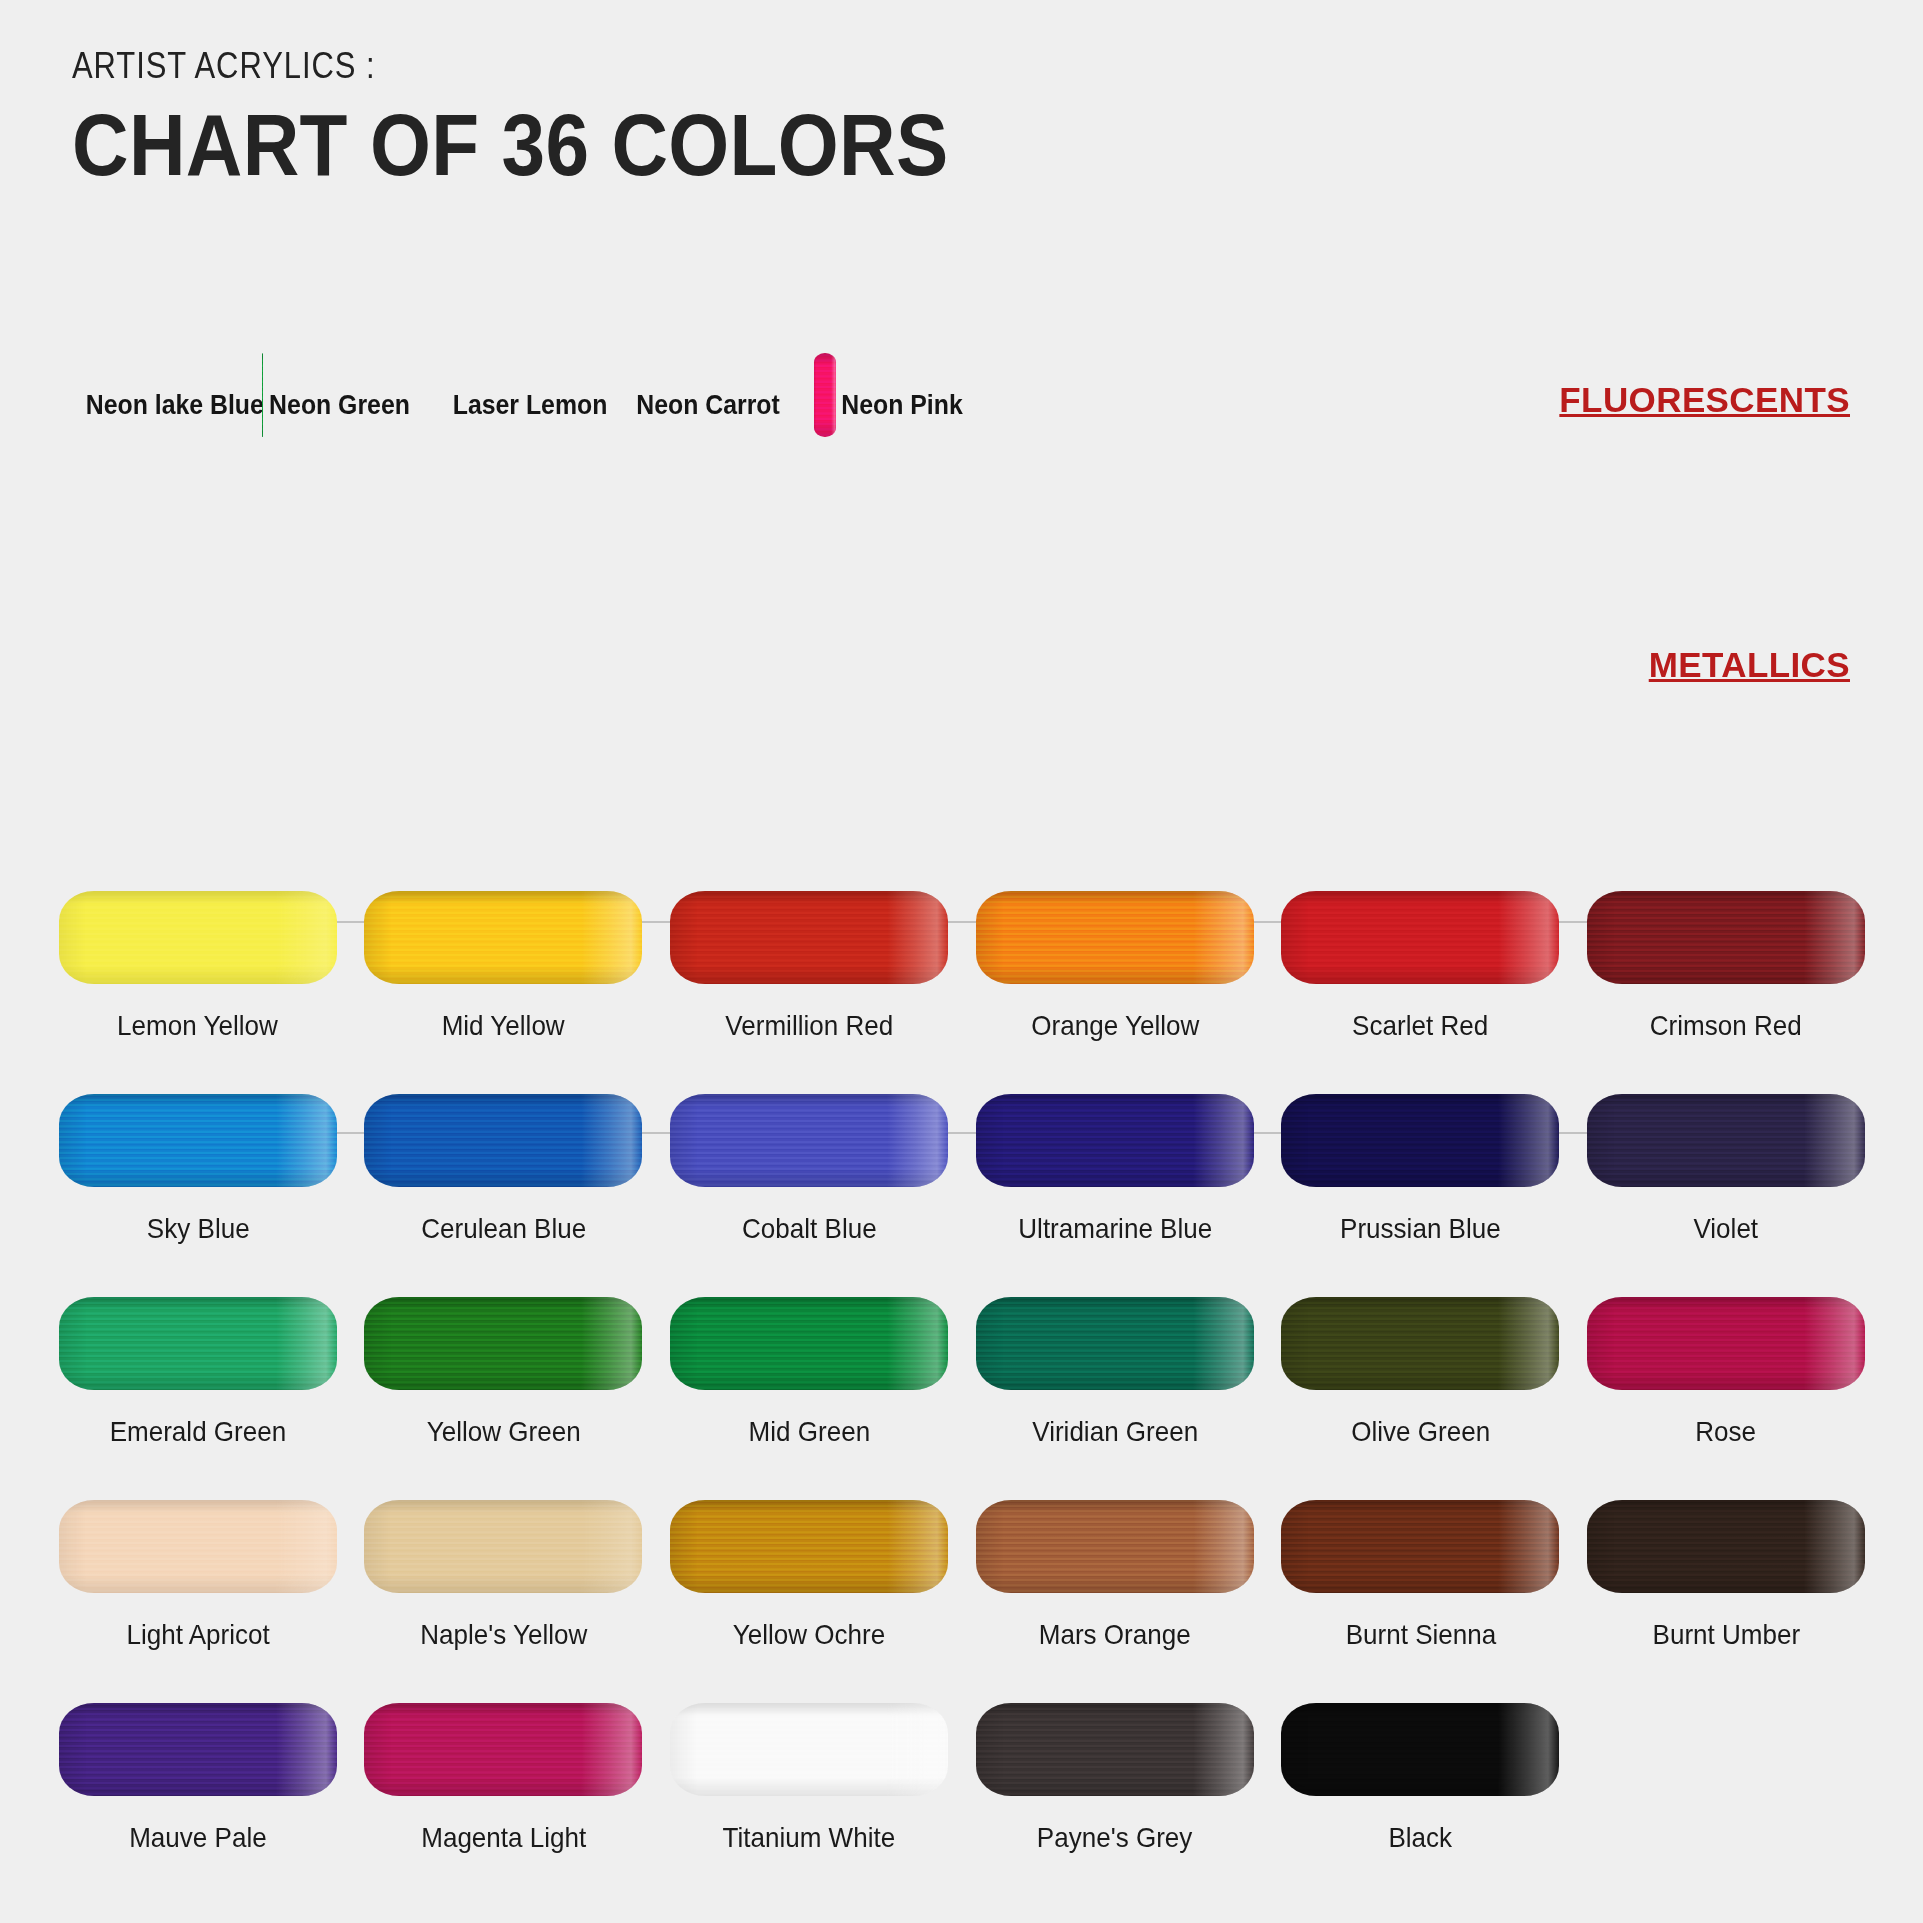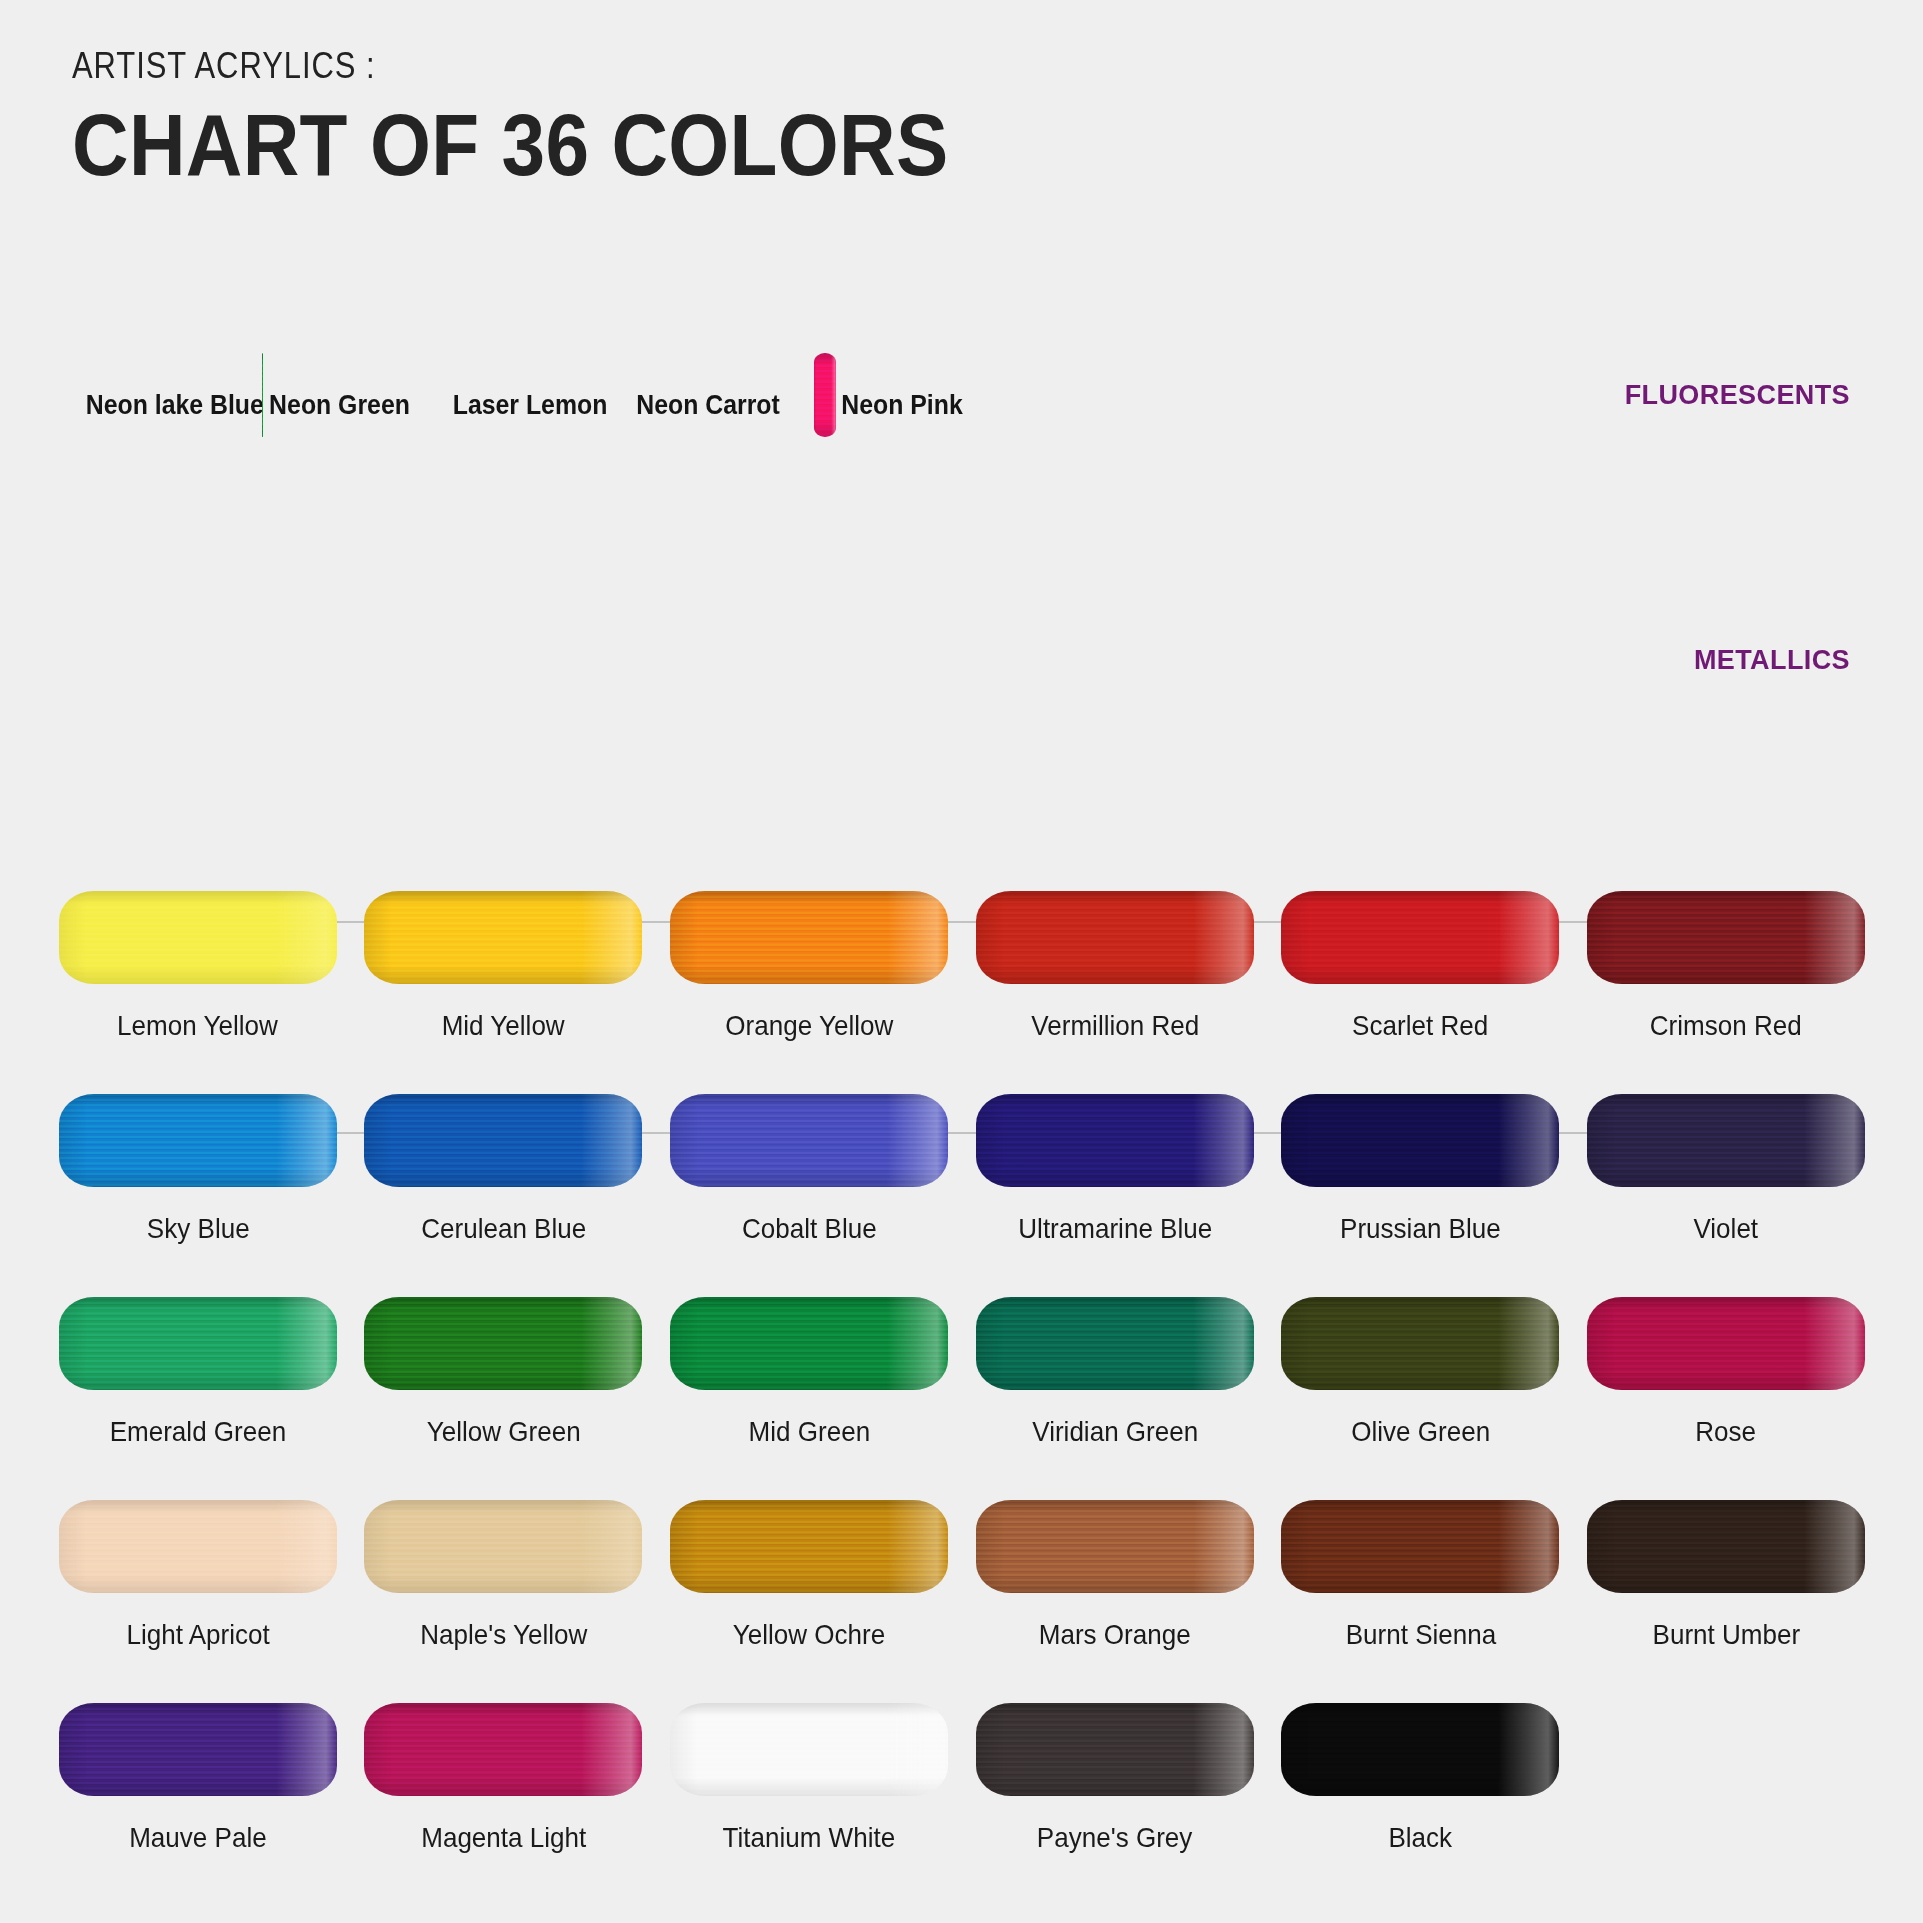--- a/index.html
+++ b/index.html
@@ -93,25 +93,26 @@
     color: #151515;
     white-space: nowrap;
     transform: scaleX(0.92);
   }
 
   .group-title {
     position: absolute;
     right: 74px;
     top: 27px;
     font-family: "Liberation Sans", sans-serif;
-    font-size: 27px;
+    font-size: 35px;
     font-weight: 700;
     letter-spacing: 0.4px;
-    color: #701a75;
+    color: #b91c1c;
     white-space: nowrap;
+    text-decoration: underline;
   }
   .group-title.metallics-title { top: 62px; margin-top: 13px; }
 
   .divider {
     position: absolute;
     left: 86px;
     width: 1764px;
     height: 2.3px;
     background: #C2C2C2;
   }
@@ -268,32 +269,32 @@
         <div class="label">Lemon Yellow</div>
       </div>
       <div class="cell">
         <div class="swatch-wrap">
           <div class="swatch" style="background: rgb(251, 201, 27);"></div>
         </div>
         <div class="label">Mid Yellow</div>
       </div>
       <div class="cell">
         <div class="swatch-wrap">
+          <div class="swatch" style="background: rgb(200, 39, 26);"></div>
+        </div>
+        <div class="label">Vermillion Red</div>
+      </div>
+      <div class="cell">
+        <div class="swatch-wrap">
           <div class="swatch" style="background: rgb(245, 133, 21);"></div>
         </div>
         <div class="label">Orange Yellow</div>
       </div>
       <div class="cell">
         <div class="swatch-wrap">
-          <div class="swatch" style="background: rgb(200, 39, 26);"></div>
-        </div>
-        <div class="label">Vermillion Red</div>
-      </div>
-      <div class="cell">
-        <div class="swatch-wrap">
           <div class="swatch" style="background: rgb(206, 28, 34);"></div>
         </div>
         <div class="label">Scarlet Red</div>
       </div>
       <div class="cell">
         <div class="swatch-wrap">
           <div class="swatch" style="background: rgb(126, 26, 31);"></div>
         </div>
         <div class="label">Crimson Red</div>
       </div>

